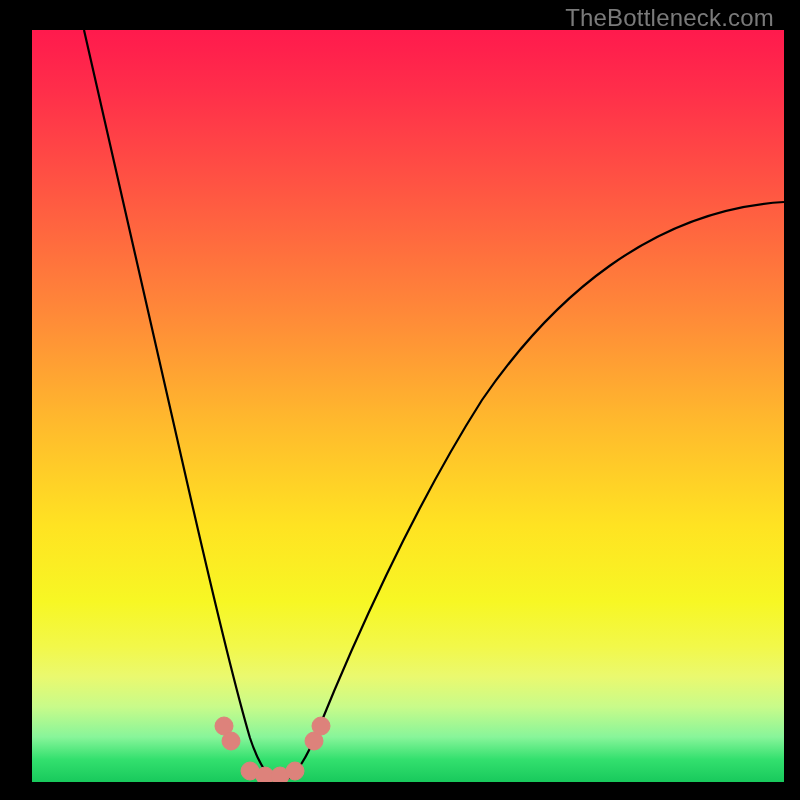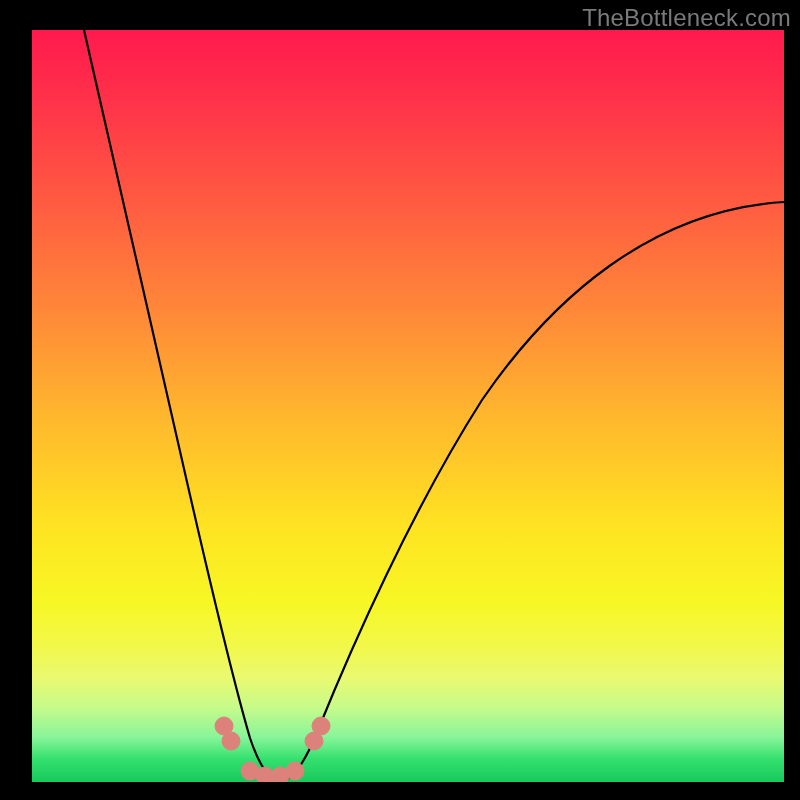--- a/index.html
+++ b/index.html
@@ -46,21 +46,21 @@
       #18c95c 100%
     );
   }
   .curve {
     position: absolute;
     inset: 0;
   }
   .watermark {
     position: absolute;
     top: 4px;
-    right: 9px;
+    right: 26px;
     font-size: 24px;
     color: #7a7a7a;
     letter-spacing: 0.2px;
   }
 </style>
 </head>
 <body>
 
 <div class="frame">
 

